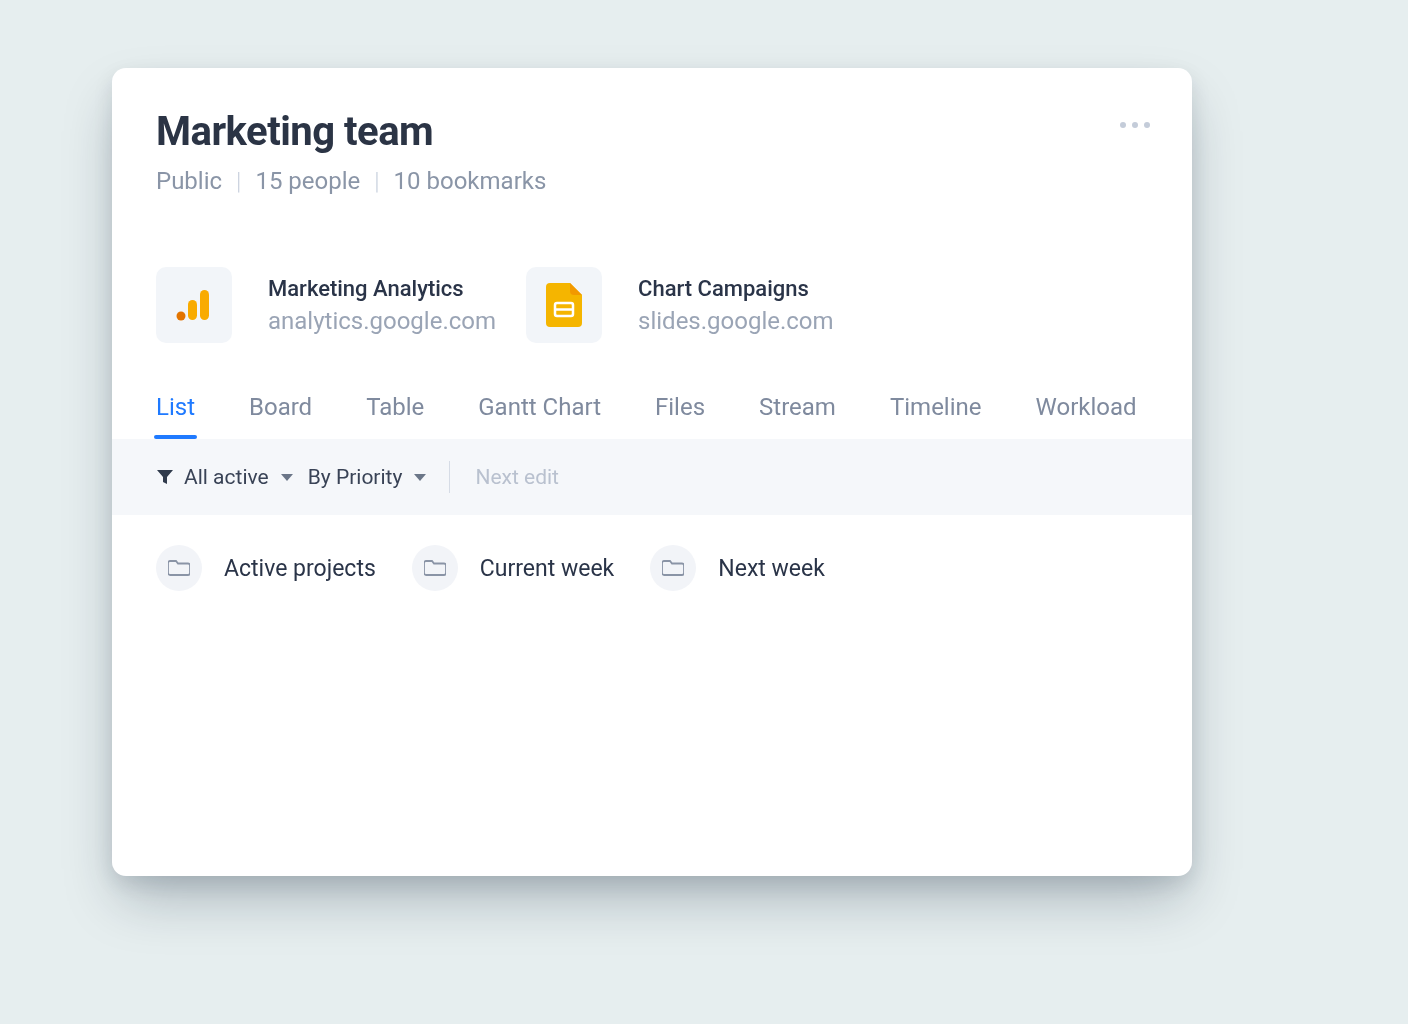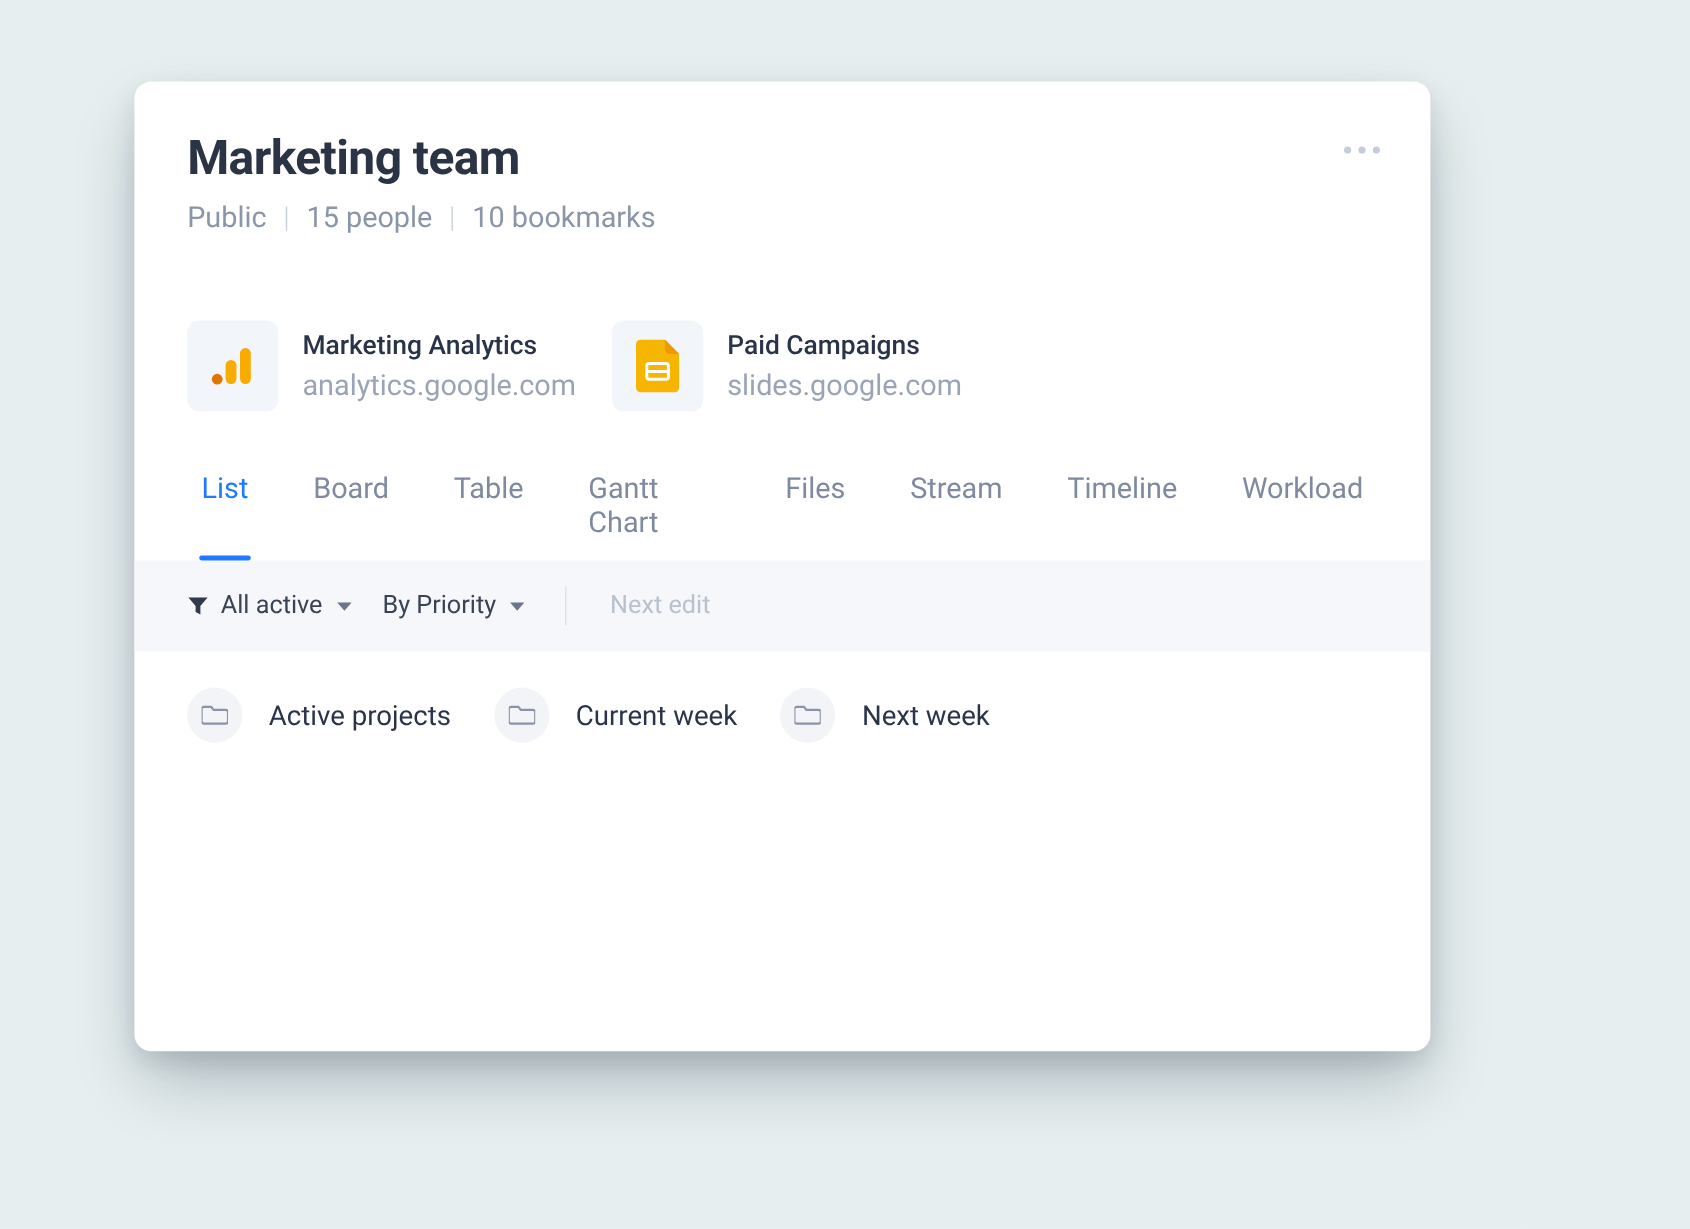--- a/index.html
+++ b/index.html
@@ -50,56 +50,56 @@
     color: #adb6c4;
   }
   .more-btn .dot { width: 6px; height: 6px; background: #c4ccd9; border-radius: 50%; margin: 0 3px; }
 
   
   .bookmarks {
     display: flex; gap: 30px;
     padding: 48px 44px 40px 44px;
   }
   .bm {
-    display: flex; align-items: center; gap: 20px;
+    display: flex; align-items: center; gap: 36px;
     cursor: pointer;
   }
   .bm .tile {
     width: 76px; height: 76px;
     background: #f2f5f9;
     border-radius: 10px;
     display: flex; align-items: center; justify-content: center;
     flex-shrink: 0;
   }
   .bm .label { font-size: 22px; color: #2a3448; font-weight: 500; }
   .bm .url   { font-size: 24px; color: #9aa4b5; margin-top: 6px; }
 
   
   .tabs {
     display: flex; gap: 54px;
-    padding: 0 56px;
+    padding: 0 44px;
     font-size: 24px;
     color: #7f8a9e;
   }
   .tab { padding: 10px 0 18px 0; cursor: pointer; position: relative; }
   .tab.active { color: #1f7aff; }
   .tab.active::after {
     content: ""; position: absolute; left: -2px; right: -2px; bottom: 0;
     height: 4px; background: #1f7aff; border-radius: 2px;
   }
 
   
   .filterbar {
     background: #f5f7fa;
     height: 76px;
     display: flex; align-items: center;
     padding: 0 44px;
     font-size: 21px;
     color: #394356;
-    gap: 26px;
+    gap: 15px;
   }
   .fb-btn { display: flex; align-items: center; gap: 10px; cursor: pointer; }
   .caret {
     width: 0; height: 0;
     border-left: 6px solid transparent;
     border-right: 6px solid transparent;
     border-top: 7px solid #6b7688;
     margin-left: 2px;
   }
   .vsep {
@@ -163,21 +163,21 @@
       <div class="bm">
         <div class="tile">
           <svg width="36" height="44" viewBox="0 0 36 44">
             <path d="M4 0 H24 L36 12 V40 a4 4 0 0 1 -4 4 H4 a4 4 0 0 1 -4 -4 V4 a4 4 0 0 1 4 -4 Z" fill="#f5b500"></path>
             <path d="M24 0 L36 12 H28 a4 4 0 0 1 -4 -4 Z" fill="#f29900"></path>
             <rect x="9" y="20" width="18" height="13" rx="2" fill="none" stroke="#ffffff" stroke-width="2.5"></rect>
             <line x1="9" y1="26.5" x2="27" y2="26.5" stroke="#ffffff" stroke-width="2.5"></line>
           </svg>
         </div>
         <div>
-          <div class="label">Paid Campaigns</div>
+          <div class="label">Chart Campaigns</div>
           <div class="url">slides.google.com</div>
         </div>
       </div>
 
 
     </div>
 
     <div class="tabs">
       <div class="tab active">List</div>
       <div class="tab">Board</div>

